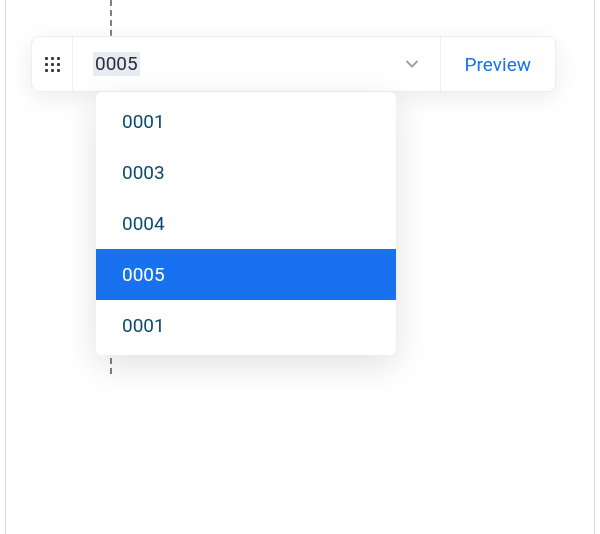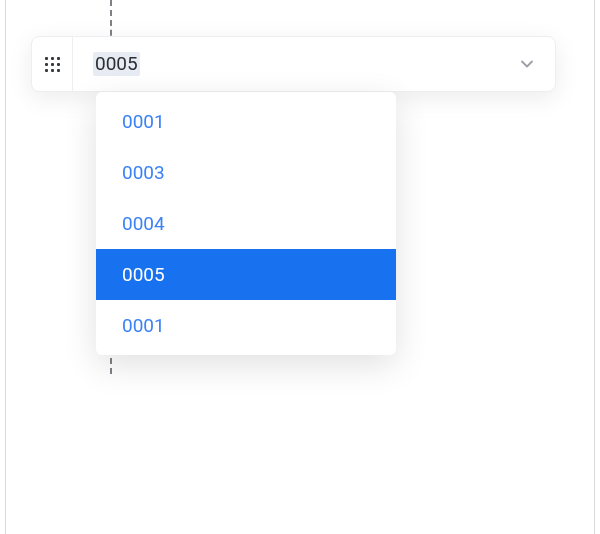--- a/index.html
+++ b/index.html
@@ -122,21 +122,21 @@
     box-shadow: 0 10px 34px rgba(0,0,0,0.12);
     padding: 4px 0;
     box-sizing: border-box;
   }
   .dropdown-item {
     height: 51px;
     display: flex;
     align-items: center;
     padding: 0 26px;
     font-size: 19px;
-    color: #3b82f6;
+    color: #0c4a6e;
     cursor: pointer;
   }
   .dropdown-item.selected {
     background: #1872f0;
     color: #ffffff;
   }
 </style>
 </head>
 <body>
 
@@ -162,20 +162,23 @@
 
     <div class="select-area">
       <span class="selected-val">0005</span>
       <span class="chevron">
         <svg width="20" height="20" viewBox="0 0 24 24" fill="none" stroke="currentColor" stroke-width="2.2" stroke-linecap="round" stroke-linejoin="round">
           <polyline points="6 9 12 15 18 9"></polyline>
         </svg>
       </span>
     </div>
 
+    <div class="preview-wrap">
+      <button class="preview-btn">Preview</button>
+    </div>
 
   </div>
 
   <div class="dropdown" id="dropdown">
 
   <div class="dropdown-item">
         <span>0001</span>
       </div>
       <div class="dropdown-item">
         <span>0003</span>

